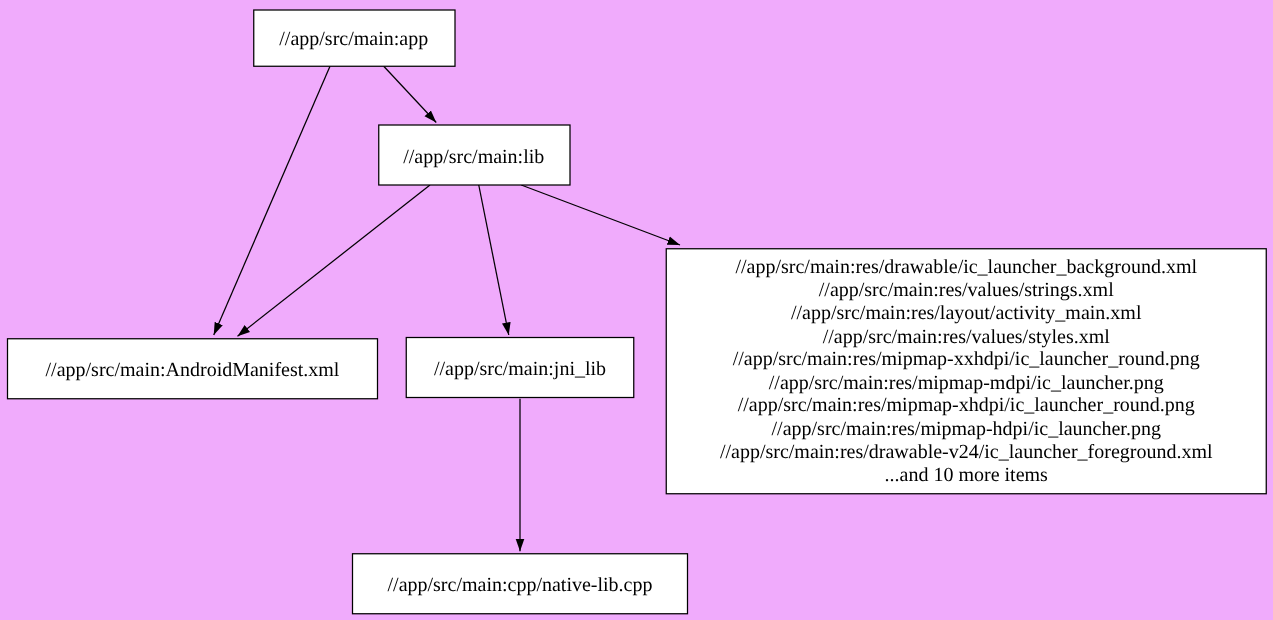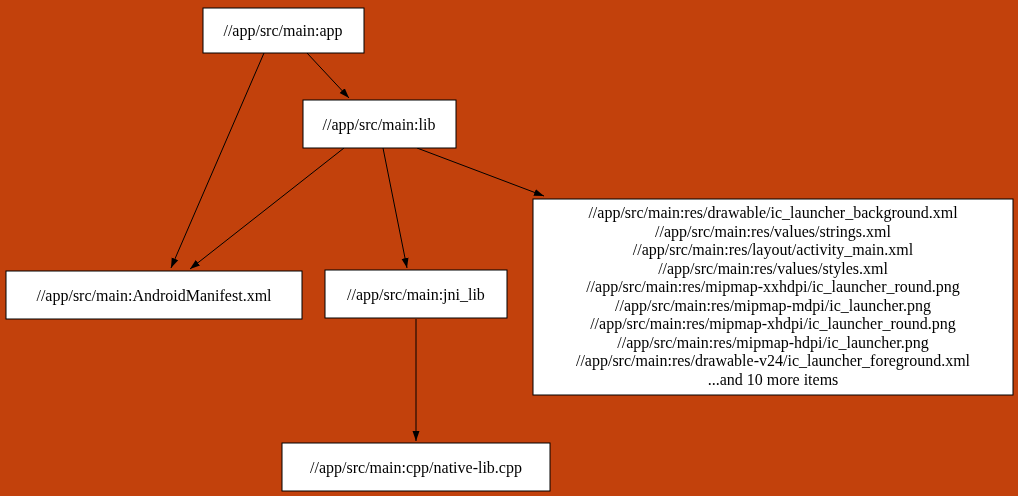--- a/index.html
+++ b/index.html
@@ -7,21 +7,21 @@
     padding: 0;
     background: #ffffff;
     width: 1018px;
     height: 496px;
     overflow: hidden;
   }
   .canvas {
     position: relative;
     width: 1018px;
     height: 496px;
-    background: #c2410c;
+    background: #f0abfc;
   }
   svg {
     display: block;
   }
   .node-rect {
     fill: #ffffff;
     stroke: #000000;
     stroke-width: 1;
   }
   .node-label {

